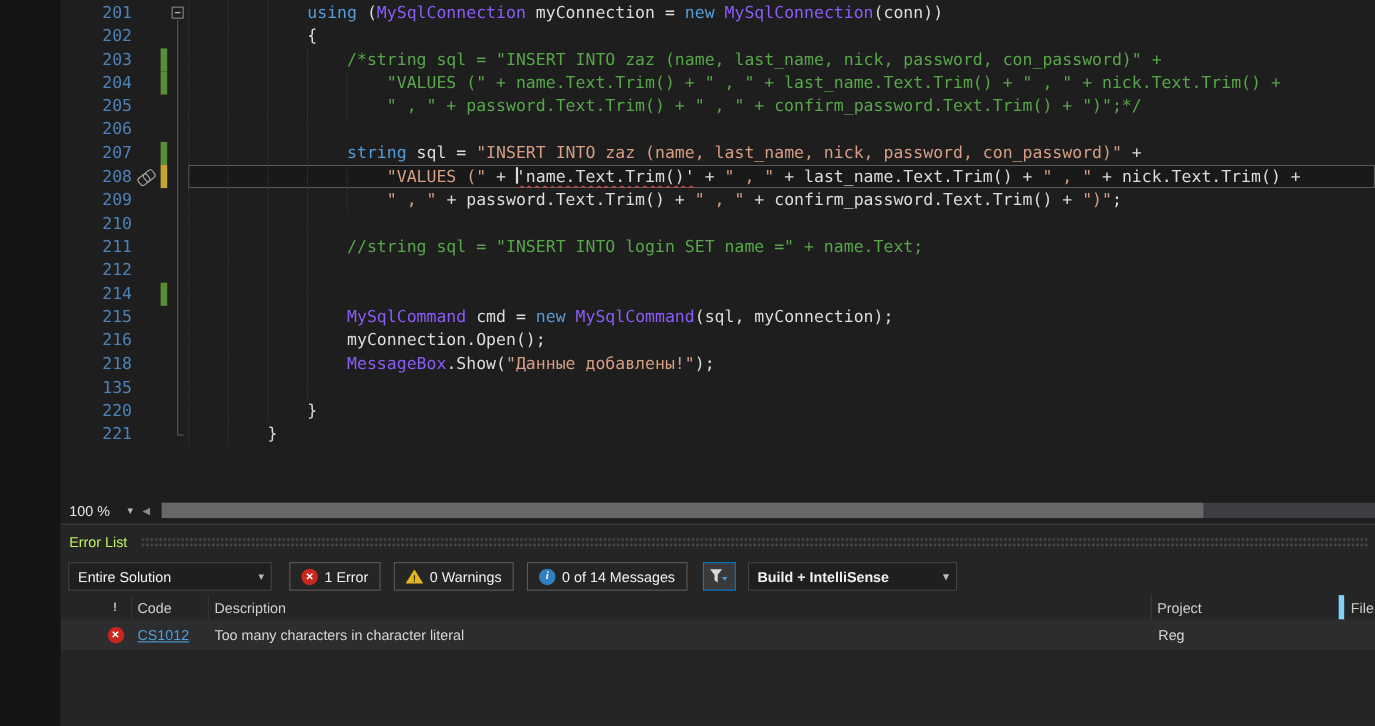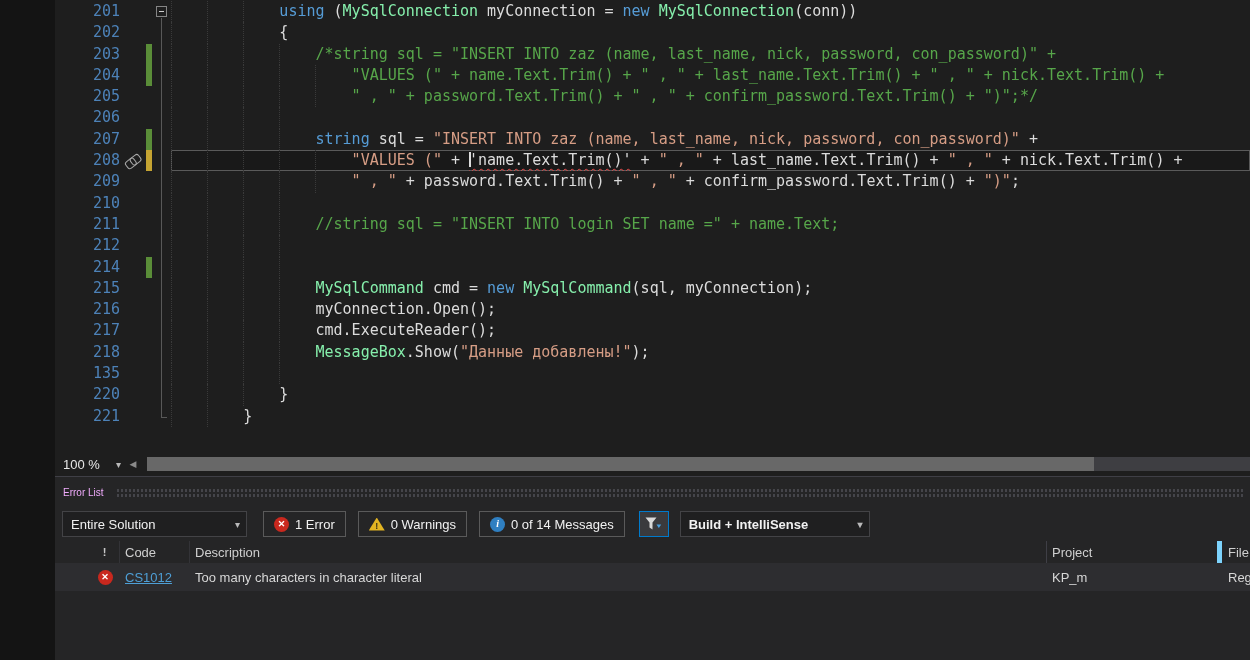--- a/index.html
+++ b/index.html
@@ -22,21 +22,21 @@
   .outline.line::before { content:""; position:absolute; left:9px; top:0; bottom:0; width:1px; background:#585858; }
   .outline.box::before { content:""; position:absolute; left:9px; top:17px; bottom:0; width:1px; background:#585858; }
   .outline.end::before { content:""; position:absolute; left:9px; top:0; height:11px; width:1px; background:#585858; }
   .outline.end::after { content:""; position:absolute; left:9px; top:11px; width:6px; height:1px; background:#585858; }
   .obox { position:absolute; left:4px; top:5px; width:11px; height:11px; border:1px solid #858585; background:#1e1e1e; }
   .obox::after { content:""; position:absolute; left:2px; top:4px; width:5px; height:1px; background:#cccccc; }
   .code { flex:1; position:relative; white-space:pre; line-height:21.3px; overflow:hidden; }
   .line.current .code { background:#191919; box-shadow:inset 0 0 0 1px #5a5a5a; }
   .guide { position:absolute; top:0; bottom:0; border-left:1px dotted #3a3a3a; }
   .tok.kw { color:#569cd6; }
-  .tok.type { color:#86efac; }
+  .tok.type { color:#8b5cf6; }
   .tok.str { color:#d69d85; }
   .tok.com { color:#57a64a; }
   .tok.pln { color:#dcdcdc; }
   .tok.err { color:#dcdcdc; text-decoration:underline; text-decoration-style:wavy; text-decoration-color:#e04a4a; text-decoration-thickness:1px; text-underline-offset:3px; }
   .caret-bar { display:inline-block; width:2px; height:15px; background:#dcdcdc; vertical-align:-2px; margin-right:-2px; }
   .link-icon { position:relative; width:15px; height:12px; transform:rotate(-38deg); }
   .link-icon::before, .link-icon::after { content:""; position:absolute; top:3px; width:9px; height:7px; border:1.5px solid #a8a8a8; border-radius:3px; }
   .link-icon::before { left:0; }
   .link-icon::after { left:6px; }
 
@@ -44,21 +44,21 @@
   .hscroll { position:absolute; left:55px; top:452px; width:1195px; height:24px; background:#1e1e1e; display:flex; align-items:center; }
   .zoom-combo { width:70px; height:20px; display:flex; align-items:center; padding:0 4px 0 8px; color:#e6e6e6; font-size:13px; }
   .zoom-combo .dd-caret { margin-left:auto; }
   .dd-caret { color:#b9b9b9; font-size:10px; }
   .scroll-left { width:16px; text-align:center; color:#8a8a8a; font-size:9px; cursor:default; }
   .track { flex:1; height:14px; background:#3e3e42; margin-left:6px; position:relative; }
   .thumb { position:absolute; left:0; top:0; height:14px; width:947px; background:#686868; }
 
   
   .panel { position:absolute; left:55px; top:476px; width:1195px; height:184px; background:#252526; border-top:1px solid #3f3f46; }
-  .panel-title { height:30px; display:flex; align-items:center; padding-left:8px; color:#f0abfc; font-size:10px; }
+  .panel-title { height:30px; display:flex; align-items:center; padding-left:8px; color:#bef264; font-size:13px; }
   .grip { flex:1; height:11px; margin:2px 6px 0 12px; background-image:radial-gradient(#45454a 1px, transparent 1.2px); background-size:4px 5px; }
   .toolbar { height:34px; display:flex; align-items:center; }
   .combo { height:26px; background:#1f1f20; border:1px solid #434346; color:#f1f1f1; font-size:13px; display:flex; align-items:center; padding:0 6px 0 8px; }
   .combo .dd-caret { margin-left:auto; padding-left:8px; }
   .combo.scope { width:185px; margin-left:7px;justify-content:center; }
   .combo.source { width:190px; margin-left:11px;font-weight:bold; }
   .tbtn { height:26px; border:1px solid #5a5a5a; display:flex; align-items:center; padding:0 10px; color:#f1f1f1; font-size:13px; gap:6px; background:#252526; }
   .tbtn.errors { margin-left:16px; }
   .tbtn.warnings { margin-left:12px; }
   .tbtn.messages { margin-left:12px; }
@@ -194,27 +194,20 @@
           <div class="code" style="padding-left: 16ch;"><span class="guide" style="left: 0ch;"></span><span class="guide" style="left: 4ch;"></span><span class="guide" style="left: 8ch;"></span><span class="guide" style="left: 12ch;"></span><span class="tok type">MySqlCommand</span><span class="tok pln"> cmd = </span><span class="tok kw">new</span><span class="tok pln"> </span><span class="tok type">MySqlCommand</span><span class="tok pln">(sql, myConnection);</span></div>
         </div>
         <div class="line">
           <div class="ln">216</div>
           <div class="glyph"></div>
           <div class="chg"></div>
           <div class="outline line"></div>
           <div class="code" style="padding-left: 16ch;"><span class="guide" style="left: 0ch;"></span><span class="guide" style="left: 4ch;"></span><span class="guide" style="left: 8ch;"></span><span class="guide" style="left: 12ch;"></span><span class="tok pln">myConnection.Open();</span></div>
         </div>
         <div class="line">
-          <div class="ln">217</div>
-          <div class="glyph"></div>
-          <div class="chg"></div>
-          <div class="outline line"></div>
-          <div class="code" style="padding-left: 16ch;"><span class="guide" style="left: 0ch;"></span><span class="guide" style="left: 4ch;"></span><span class="guide" style="left: 8ch;"></span><span class="guide" style="left: 12ch;"></span><span class="tok pln">cmd.ExecuteReader();</span></div>
-        </div>
-        <div class="line">
           <div class="ln">218</div>
           <div class="glyph"></div>
           <div class="chg"></div>
           <div class="outline line"></div>
           <div class="code" style="padding-left: 16ch;"><span class="guide" style="left: 0ch;"></span><span class="guide" style="left: 4ch;"></span><span class="guide" style="left: 8ch;"></span><span class="guide" style="left: 12ch;"></span><span class="tok type">MessageBox</span><span class="tok pln">.Show(</span><span class="tok str">"Данные добавлены!"</span><span class="tok pln">);</span></div>
         </div>
         <div class="line">
           <div class="ln">135</div>
           <div class="glyph"></div>
           <div class="chg"></div>
@@ -298,19 +291,18 @@
     <div>
         <div class="erow">
           <div class="cell c-gutter"></div>
           <div class="cell c-sev">
             <span class="ico-error">✕</span>
           </div>
           <div class="cell c-code">
             <span class="elink">CS1012</span>
           </div>
           <div class="cell c-desc">Too many characters in character literal</div>
-          <div class="cell c-proj">KP_m</div>
           <div class="cell c-file">Reg</div>
         </div>
       </div>
   </div>
 
 </div>
 
 </body></html>

